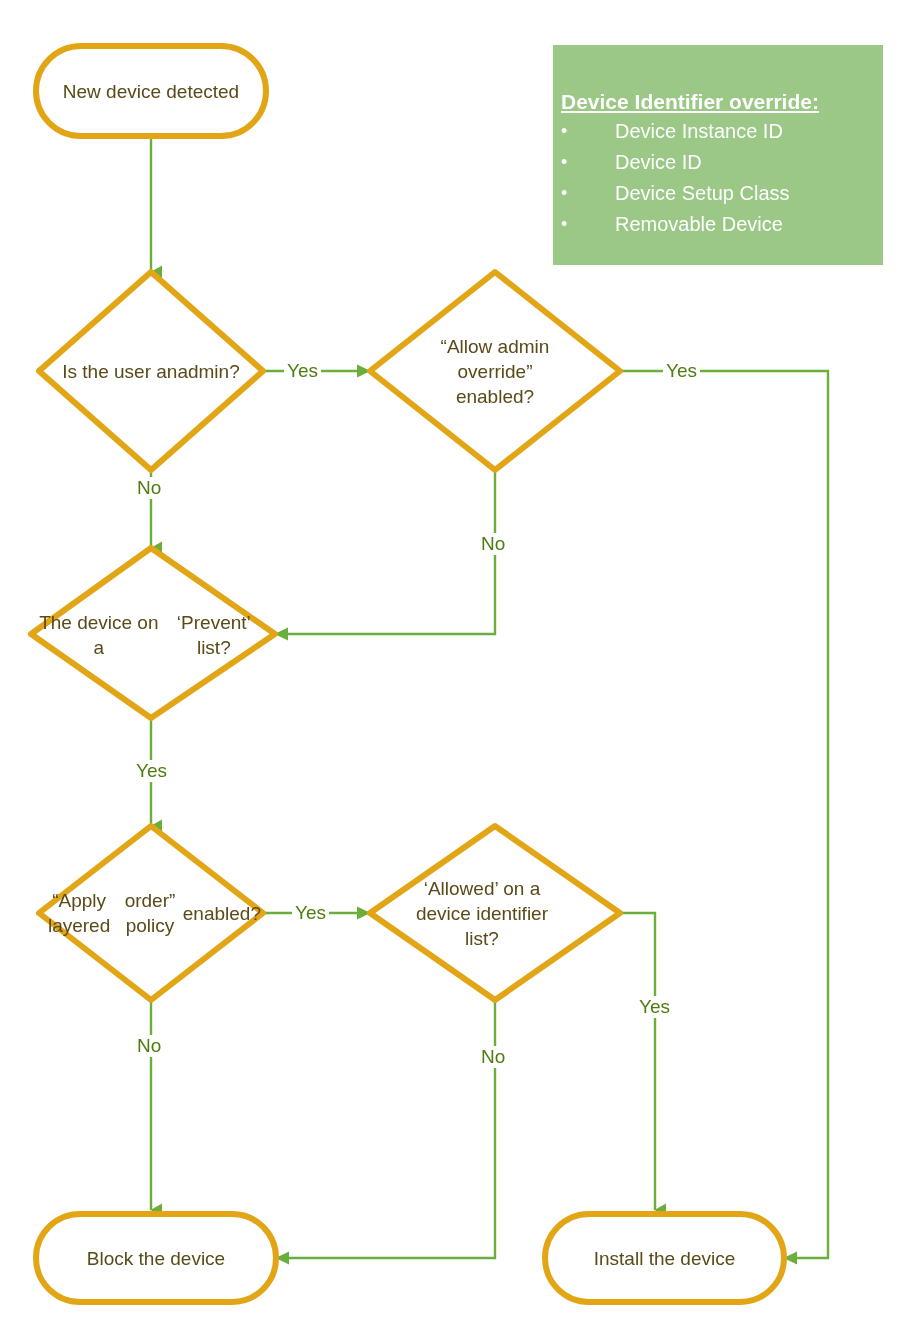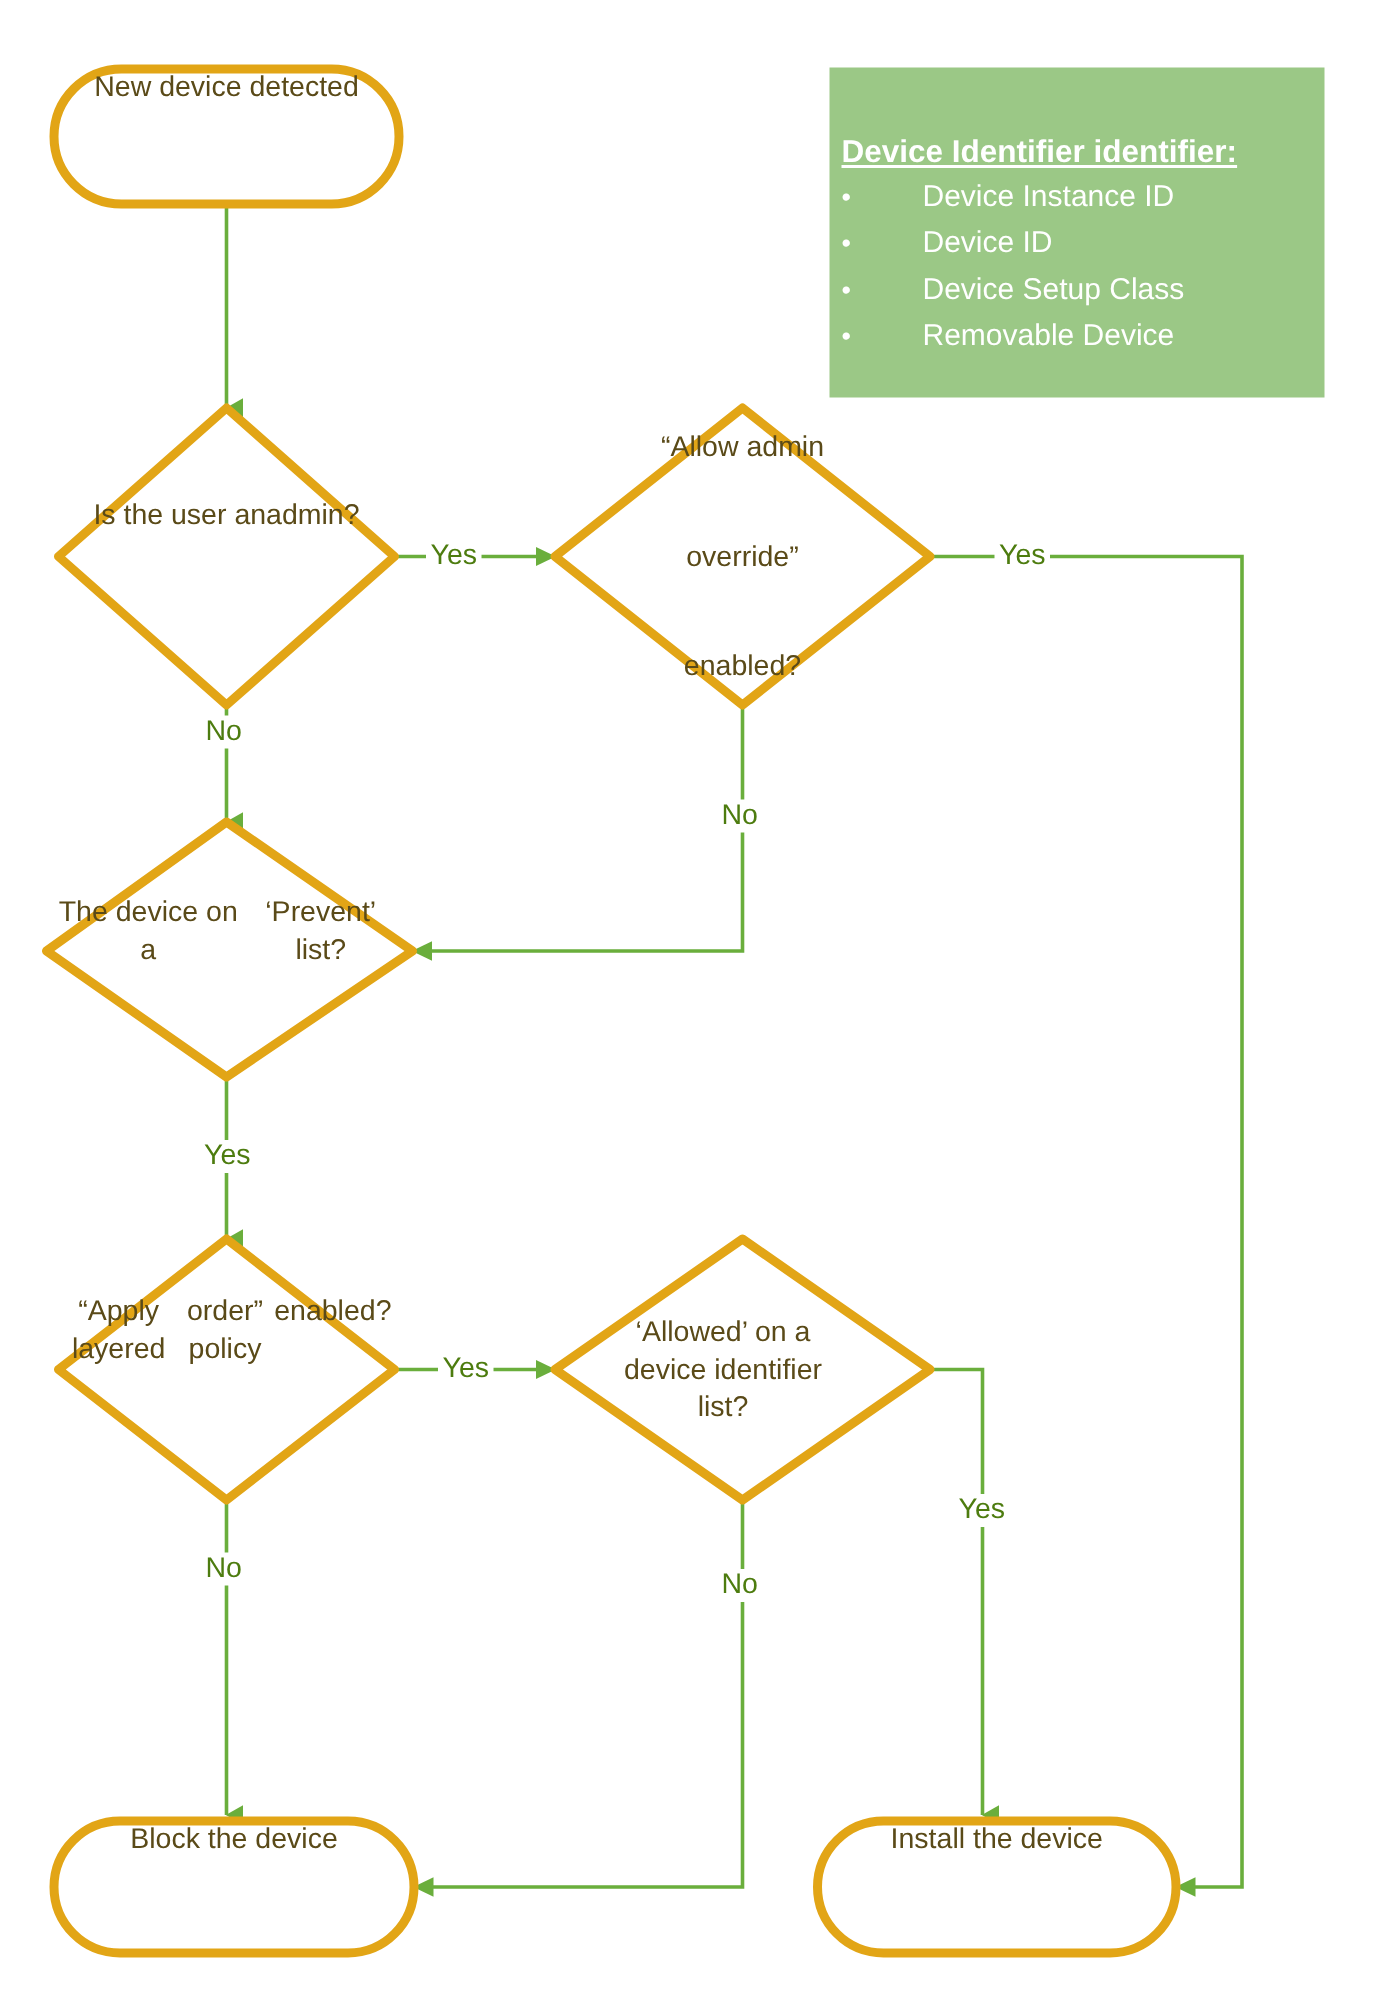--- a/index.html
+++ b/index.html
@@ -20,20 +20,21 @@
   #flow-svg {
     position: absolute;
     left: 0;
     top: 0;
     width: 924px;
     height: 1326px;
   }
   .node-text {
     position: absolute;
     display: flex;
+    align-items: center;
     justify-content: center;
     text-align: center;
     color: #5a4a18;
     font-size: 19px;
     line-height: 25px;
     pointer-events: none;
   }
   .edge-label {
     position: absolute;
     color: #4d7c0f;
@@ -143,21 +144,21 @@
 
   <div class="node-text" style="left:36px; top:46px; width:230px; height:90px;">
     <span>New device detected</span>
   </div>
 
   <div class="node-text" style="left:41px; top:331px; width:220px; height:80px; flex-direction:row;">
     <span>Is the user an</span>
     <span>admin?</span>
   </div>
 
-  <div class="node-text" style="left:385px; top:320px; width:220px; height:102px; flex-direction:column;gap:48px;">
+  <div class="node-text" style="left:385px; top:320px; width:220px; height:102px; flex-direction:column;">
     <span>“Allow admin</span>
     <span>override”</span>
     <span>enabled?</span>
   </div>
 
   <div class="node-text" style="left:36px; top:596px; width:230px; height:78px; ">
     <span>The device on a</span>
     <span>‘Prevent’ list?</span>
   </div>
 
@@ -193,21 +194,21 @@
 
   <div class="edge-label" style="left:292px; top:902px;">Yes</div>
 
   <div class="edge-label" style="left:134px; top:1035px;">No</div>
 
   <div class="edge-label" style="left:636px; top:996px;">Yes</div>
 
   <div class="edge-label" style="left:478px; top:1046px;">No</div>
 
   <div class="legend-box">
-    <div class="legend-title">Device Identifier identifier:</div>
+    <div class="legend-title">Device Identifier override:</div>
     <ul class="legend-list">
       <li>
         <span class="bullet">•</span>
         <span>Device Instance ID</span>
       </li>
       <li>
         <span class="bullet">•</span>
         <span>Device ID</span>
       </li>
       <li>

